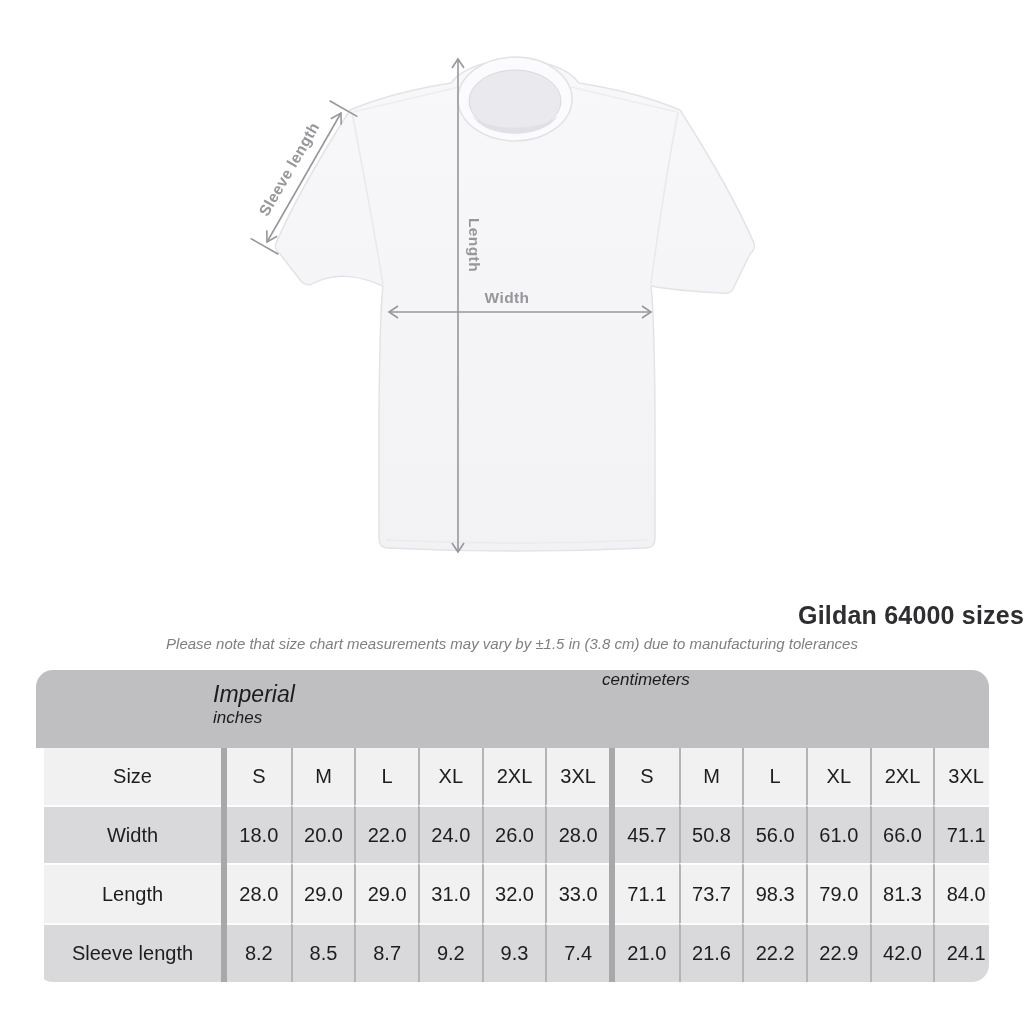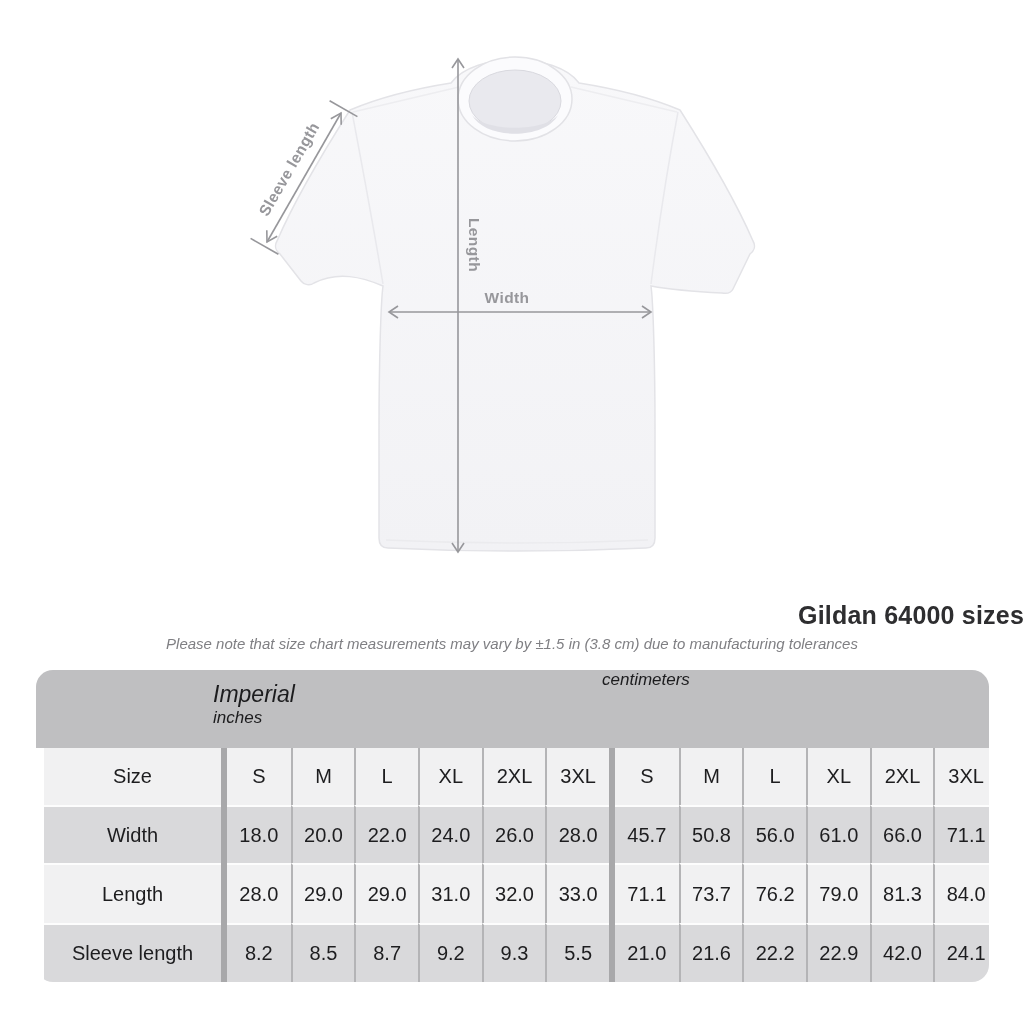--- a/index.html
+++ b/index.html
@@ -184,32 +184,32 @@
 
       <div class="cell lbl r2 rgap">Length</div>
       <div class="cell num r2 rgap fs">28.0</div>
       <div class="cell num r2 rgap">29.0</div>
       <div class="cell num r2 rgap">29.0</div>
       <div class="cell num r2 rgap">31.0</div>
       <div class="cell num r2 rgap">32.0</div>
       <div class="cell num r2 rgap">33.0</div>
       <div class="cell num r2 rgap fs">71.1</div>
       <div class="cell num r2 rgap">73.7</div>
-      <div class="cell num r2 rgap">76.2</div>
+      <div class="cell num r2 rgap">98.3</div>
       <div class="cell num r2 rgap">79.0</div>
       <div class="cell num r2 rgap">81.3</div>
       <div class="cell num r2 rgap">84.0</div>
 
       <div class="cell lbl r3 rgap">Sleeve length</div>
       <div class="cell num r3 rgap fs">8.2</div>
       <div class="cell num r3 rgap">8.5</div>
       <div class="cell num r3 rgap">8.7</div>
       <div class="cell num r3 rgap">9.2</div>
       <div class="cell num r3 rgap">9.3</div>
-      <div class="cell num r3 rgap">5.5</div>
+      <div class="cell num r3 rgap">7.4</div>
       <div class="cell num r3 rgap fs">21.0</div>
       <div class="cell num r3 rgap">21.6</div>
       <div class="cell num r3 rgap">22.2</div>
       <div class="cell num r3 rgap">22.9</div>
       <div class="cell num r3 rgap">42.0</div>
       <div class="cell num r3 rgap">24.1</div>
     </div>
   </div>
 </div>
 

